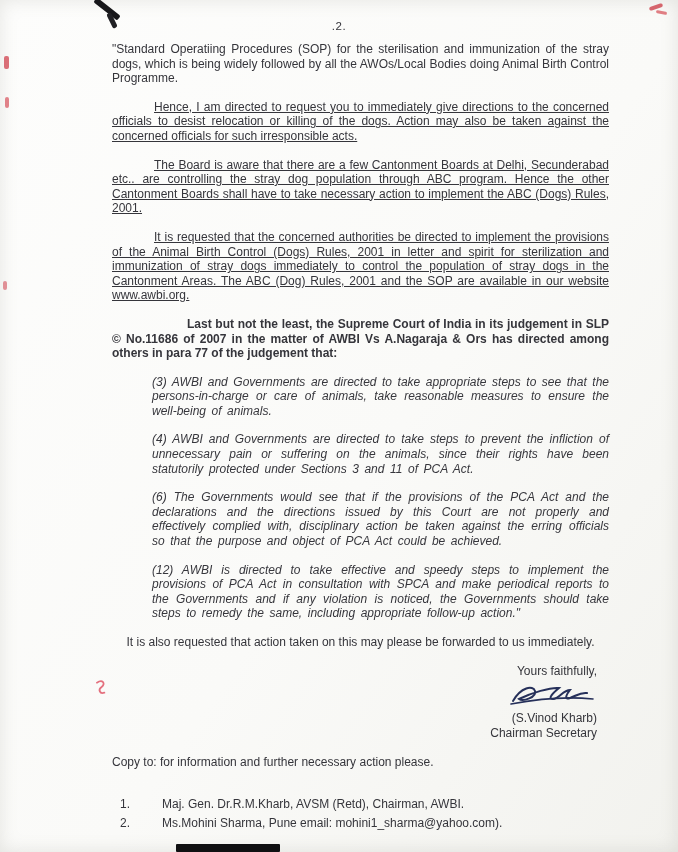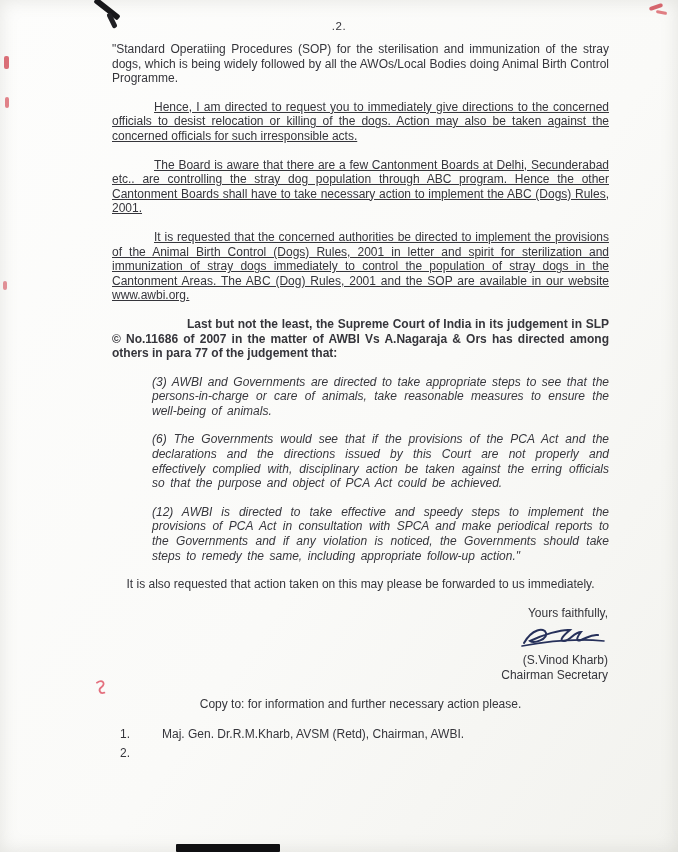--- a/index.html
+++ b/index.html
@@ -25,24 +25,24 @@
   p{margin:0 0 14px 0;text-align:justify;}
   .indent{text-indent:42px;text-decoration:underline;}
   .indent-lg{text-indent:75px;font-weight:bold;}
   .quote{
     margin:0 0 14px 40px;font-style:italic;text-align:justify;
     word-spacing:2.2px;color:#37373d;
   }
   .plain{text-align:center;}
   .link{color:#35353b;text-decoration:underline;cursor:pointer;}
   .signoff{
-    width:160px;margin:8px 1px 10px auto;text-align:right;line-height:15px;
+    width:160px;margin:8px 12px 10px auto;text-align:right;line-height:15px;
   }
   .signature-wrap{height:30px;margin:2px 0 0 auto;text-align:right;}
-  .copy-label{margin:14px 0 16px 0;text-align:center;}
+  .copy-label{margin:14px 0 28px 0;text-align:left;}
   .copy-row{display:flex;margin:0 0 3px 8px;line-height:15.5px;}
   .copy-num{width:42px;flex:0 0 42px;}
   
   .artifact{position:absolute;}
   .mark-black-1{left:92px;top:6px;width:30px;height:6px;background:#17171a;transform:rotate(38deg);border-radius:2px;}
   .mark-black-2{left:104px;top:18px;width:16px;height:5px;background:#202024;transform:rotate(64deg);border-radius:2px;}
   .mark-red-tr1{left:649px;top:5px;width:14px;height:4px;background:#cf4b55;transform:rotate(-18deg);border-radius:2px;opacity:.85;}
   .mark-red-tr2{left:656px;top:11px;width:11px;height:3px;background:#d95f66;transform:rotate(12deg);border-radius:2px;opacity:.8;}
   .edge-red-1{left:4px;top:56px;width:5px;height:13px;background:#d24c58;border-radius:2px;opacity:.8;}
   .edge-red-2{left:5px;top:97px;width:4px;height:11px;background:#d85b64;border-radius:2px;opacity:.75;}
@@ -77,20 +77,21 @@
 
     <p class="indent">Hence, I am directed to request you to immediately give directions to the concerned officials to desist relocation or killing of the dogs. Action may also be taken against the concerned officials for such irresponsible acts.</p>
 
     <p class="indent">The Board is aware that there are a few Cantonment Boards at Delhi, Secunderabad etc.. are controlling the stray dog population through ABC program. Hence the other Cantonment Boards shall have to take necessary action to implement the ABC (Dogs) Rules, 2001.</p>
 
     <p class="indent"><span>It is requested that the concerned authorities be directed to implement the provisions of the Animal Birth Control (Dogs) Rules, 2001 in letter and spirit for sterilization and immunization of stray dogs immediately to control the population of stray dogs in the Cantonment Areas. The ABC (Dog) Rules, 2001 and the SOP are available in our website </span><a class="link">www.awbi.org</a><span>.</span></p>
 
     <p class="indent-lg">Last but not the least, the Supreme Court of India in its judgement in SLP © No.11686 of 2007 in the matter of AWBI Vs A.Nagaraja &amp; Ors has directed among others in para 77 of the judgement that:</p>
 
     <p class="quote">(3) AWBI and Governments are directed to take appropriate steps to see that the persons-in-charge or care of animals, take reasonable measures to ensure the well-being of animals.</p>
+    <p class="quote">(4) AWBI and Governments are directed to take steps to prevent the infliction of unnecessary pain or suffering on the animals, since their rights have been statutorily protected under Sections 3 and 11 of PCA Act.</p>
     <p class="quote">(6) The Governments would see that if the provisions of the PCA Act and the declarations and the directions issued by this Court are not properly and effectively complied with, disciplinary action be taken against the erring officials so that the purpose and object of PCA Act could be achieved.</p>
     <p class="quote">(12) AWBI is directed to take effective and speedy steps to implement the provisions of PCA Act in consultation with SPCA and make periodical reports to the Governments and if any violation is noticed, the Governments should take steps to remedy the same, including appropriate follow-up action."</p>
 
     <p class="plain">It is also requested that action taken on this may please be forwarded to us immediately.</p>
 
     <div class="signoff">
       <div>Yours faithfully,</div>
       <div class="signature-wrap">
         <svg width="90" height="28" viewBox="0 0 90 28">
           <path d="M6 20 C14 6, 26 4, 28 10 C30 16, 16 21, 12 18 C24 12, 44 6, 52 7 C46 12, 40 18, 46 18 C52 18, 56 9, 63 9 C59 14, 57 19, 63 17 C69 15, 73 11, 80 12" stroke="#26305a" stroke-width="2" fill="none" stroke-linecap="round"></path>
@@ -102,16 +103,17 @@
     </div>
 
     <p class="copy-label">Copy to: for information and further necessary action please.</p>
 
     <div class="copy-row">
       <span class="copy-num">1.</span>
       <span>Maj. Gen. Dr.R.M.Kharb, AVSM (Retd), Chairman, AWBI.</span>
     </div>
     <div class="copy-row">
       <span class="copy-num">2.</span>
+      <span>Ms.Mohini Sharma, Pune email: mohini1_sharma@yahoo.com).</span>
     </div>
 
   </div>
 </div>
 
 </body></html>

